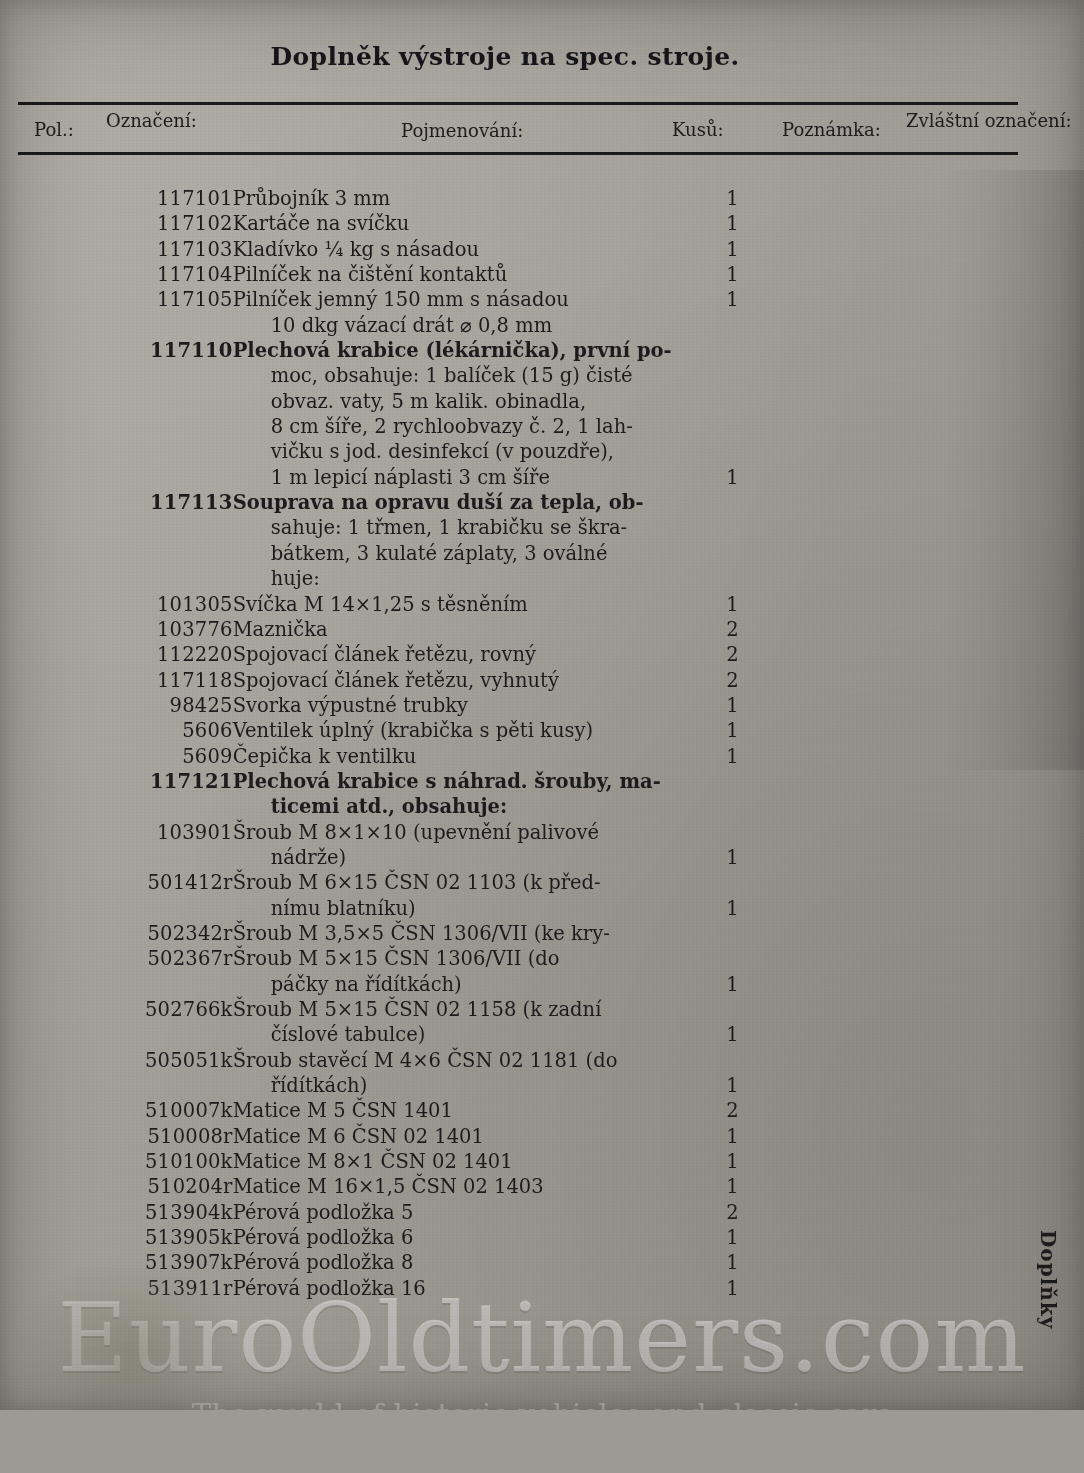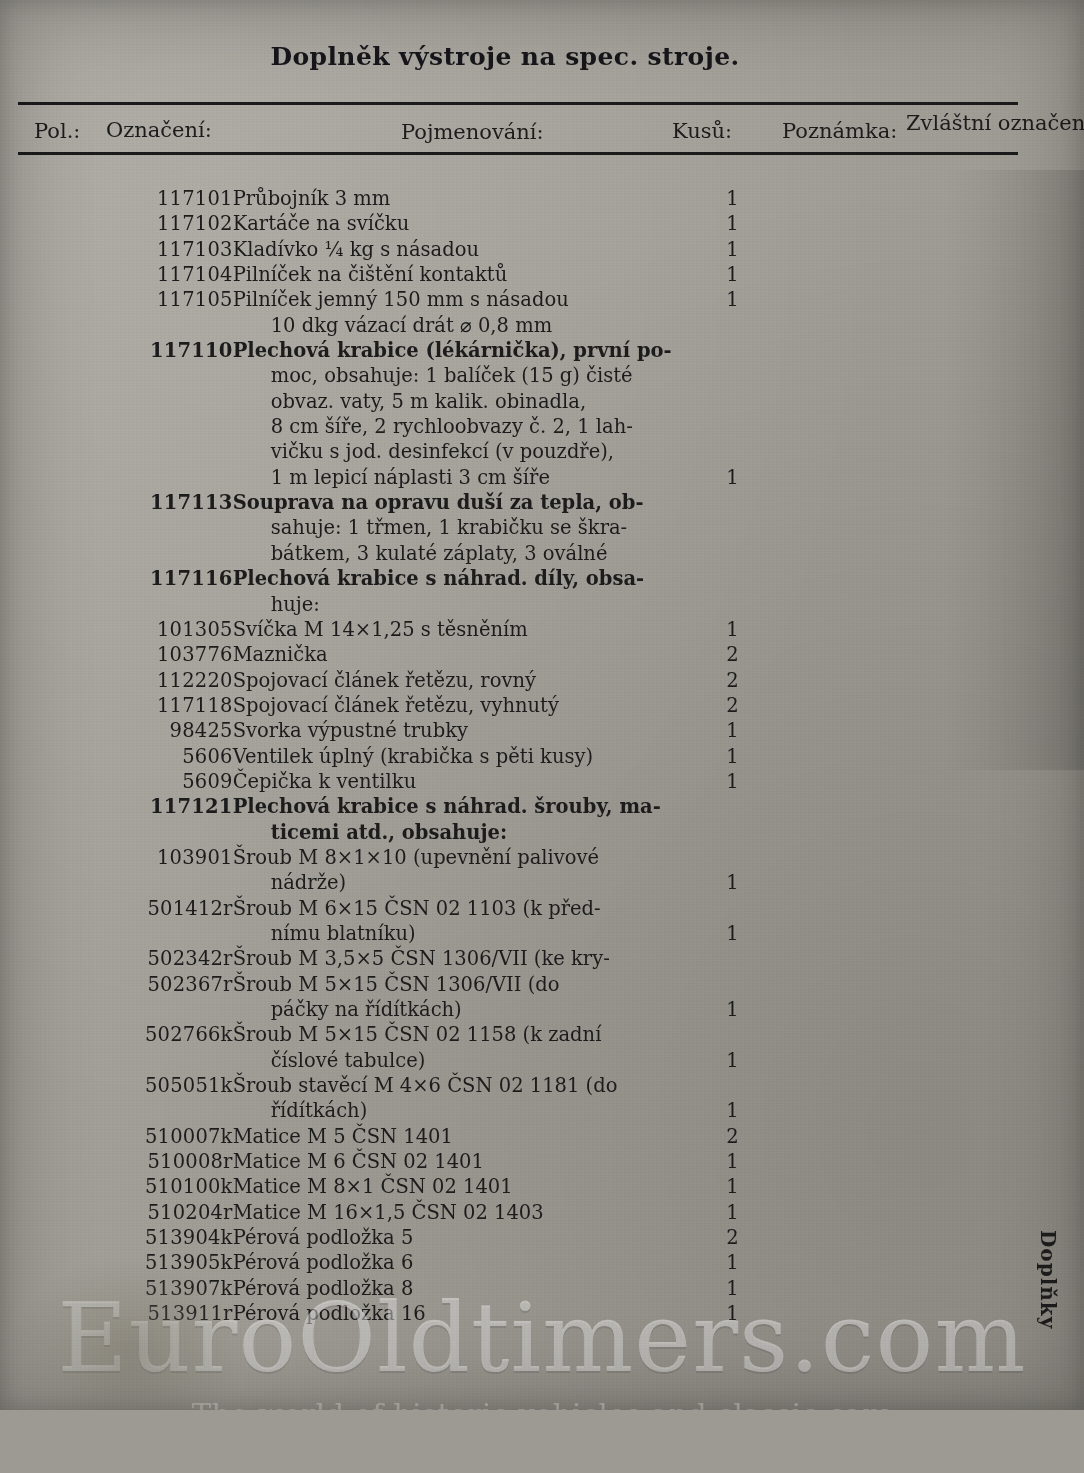--- a/index.html
+++ b/index.html
@@ -65,28 +65,28 @@
     background: #1a1a1a;
     top: 152px;
   }
 
   .head-row {
     position: absolute;
     top: 110px;
     left: 18px;
     width: 1000px;
     height: 40px;
-    font-size: 21px;
+    font-size: 18px;
   }
   .head-cell {
     position: absolute;
     white-space: nowrap;
   }
   .h-pol   { left: 16px;  top: 9px; }
-  .h-ozn   { left: 88px;  top: 8px; }
+  .h-ozn   { left: 88px;  top: 0; }
   .h-poj   { left: 383px; top: 10px; }
   .h-kus   { left: 654px; top: 9px; }
   .h-poz   { left: 764px; top: 9px; }
   .h-zvl   { left: 888px; top: 0px; text-align: center; width: 106px; line-height: 1.25; }
 
   table.items {
     position: absolute;
     top: 186px;
     left: 18px;
     width: 1000px;
@@ -309,27 +309,20 @@
           <td class="spec"></td>
         </tr>
         <tr>
           <td class="code num-right"></td>
           <td class="desc indent">bátkem, 3 kulaté záplaty, 3 oválné</td>
           <td class="qty"></td>
           <td class="note"></td>
           <td class="spec"></td>
         </tr>
         <tr>
-          <td class="code num-right b">117116</td>
-          <td class="desc b">Plechová krabice s náhrad. díly, obsa-</td>
-          <td class="qty"></td>
-          <td class="note"></td>
-          <td class="spec"></td>
-        </tr>
-        <tr>
           <td class="code num-right"></td>
           <td class="desc indent">huje:</td>
           <td class="qty"></td>
           <td class="note"></td>
           <td class="spec"></td>
         </tr>
         <tr>
           <td class="code num-right">101305</td>
           <td class="desc">Svíčka M 14×1,25 s těsněním</td>
           <td class="qty">1</td>

